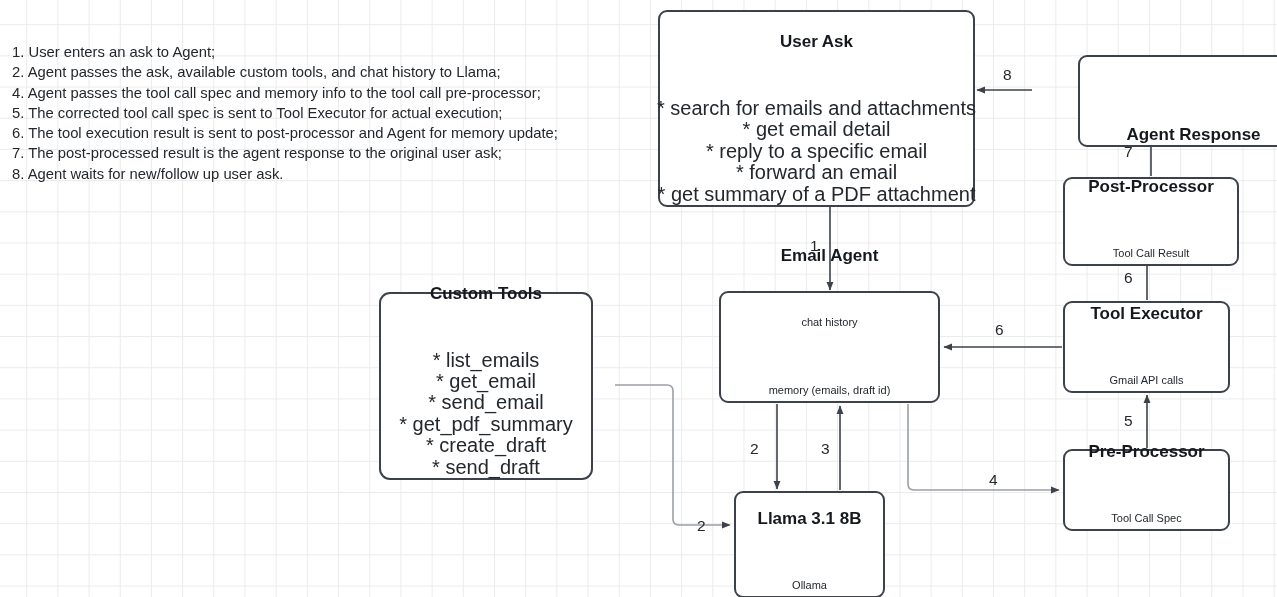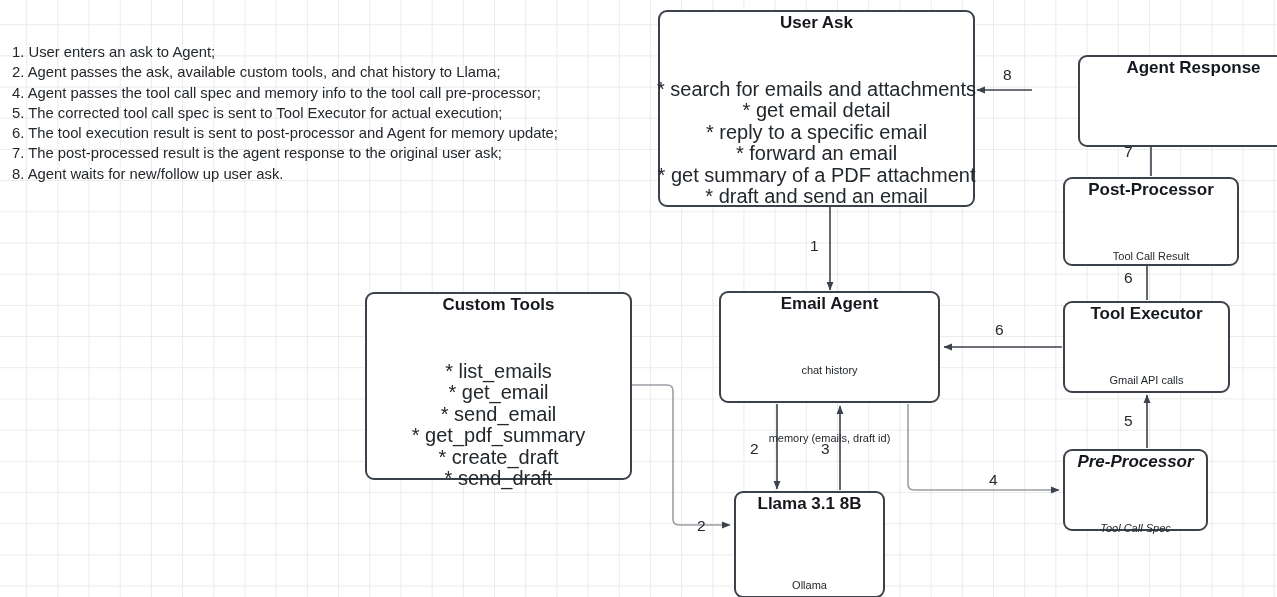--- a/index.html
+++ b/index.html
@@ -39,21 +39,21 @@
   
   .node {
     position: absolute;
     box-sizing: border-box;
     background: #ffffff;
     border: 2px solid #3c424b;
     border-radius: 9px;
     display: flex;
     flex-direction: column;
     align-items: center;
-    justify-content: space-between;
+    justify-content: flex-end;
     text-align: center;
     z-index: 5;
     gap: 46px;
   }
   .node .title {
     font-weight: bold;
     font-size: 17px;
     line-height: 21px;
     color: #15191e;
     white-space: nowrap;
@@ -68,24 +68,24 @@
     font-size: 20px;
     line-height: 21.4px;
     color: #23282d;
     white-space: nowrap;
   }
 
   
   #node-user-ask      { left: 658px;  top: 10px;  width: 317px; height: 197px; }
   #node-agent-response{ left: 1078px; top: 55px;  width: 231px; height: 92px;  }
   #node-post-processor{ left: 1063px; top: 177px; width: 176px; height: 89px;  }
-  #node-custom-tools  { left: 365px;  top: 292px; width: 267px; height: 188px; }
+  #node-custom-tools  { left: 379px;  top: 292px; width: 214px; height: 188px; border-radius: 11px; }
   #node-email-agent   { left: 719px;  top: 291px; width: 221px; height: 112px; }
   #node-tool-executor { left: 1063px; top: 301px; width: 167px; height: 92px;  }
-  #node-pre-processor { left: 1063px; top: 449px; width: 145px; height: 82px; font-style: italic;  }
+  #node-pre-processor { left: 1063px; top: 449px; width: 167px; height: 82px;  }
   #node-llama         { left: 734px;  top: 491px; width: 151px; height: 107px;  }
 
   
   svg#wires {
     position: absolute;
     left: 0; top: 0;
     width: 1277px;
     height: 597px;
     z-index: 2;
     pointer-events: none;
@@ -159,21 +159,20 @@
   <div class="edge-label" style="left:1003px; top:66px;">8</div>
 
   <div class="node" id="node-user-ask">
     <div class="title">User Ask</div>
     <div class="bullets">
       <div>* search for emails and attachments</div>
       <div>* get email detail</div>
       <div>* reply to a specific email</div>
       <div>* forward an email</div>
       <div>* get summary of a PDF attachment</div>
-      <div>* draft and send an email</div>
     </div>
   </div>
 
   <div class="node" id="node-agent-response">
     <div class="title">Agent Response</div>
   </div>
 
   <div class="node" id="node-post-processor">
     <div class="title">Post-Processor</div>
     <div class="sub">Tool Call Result</div>

